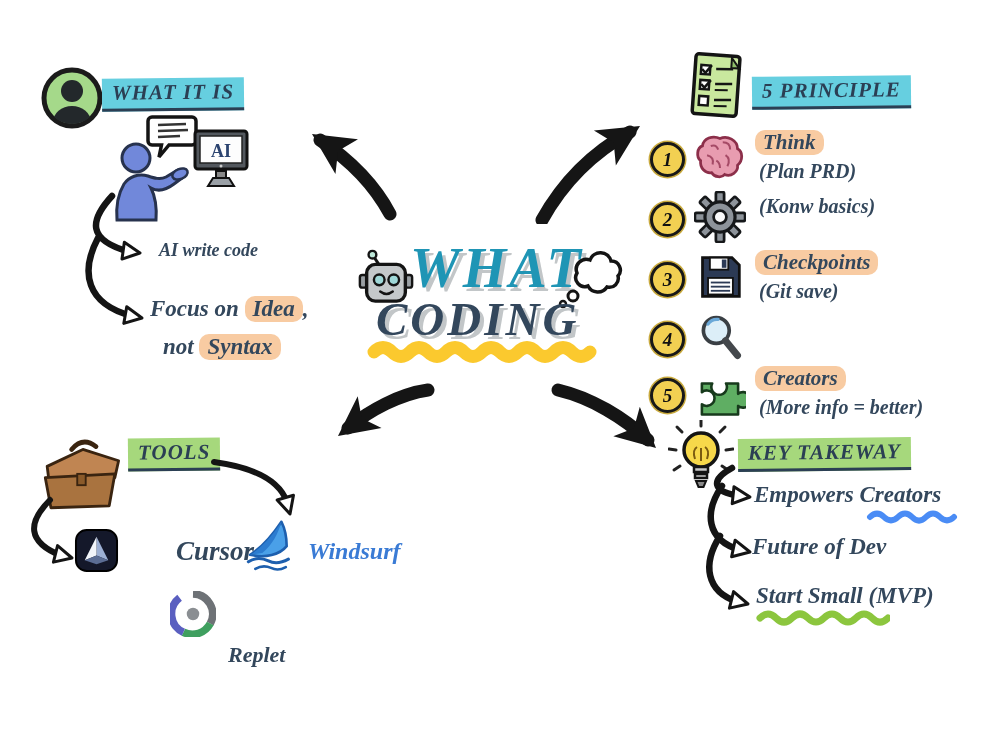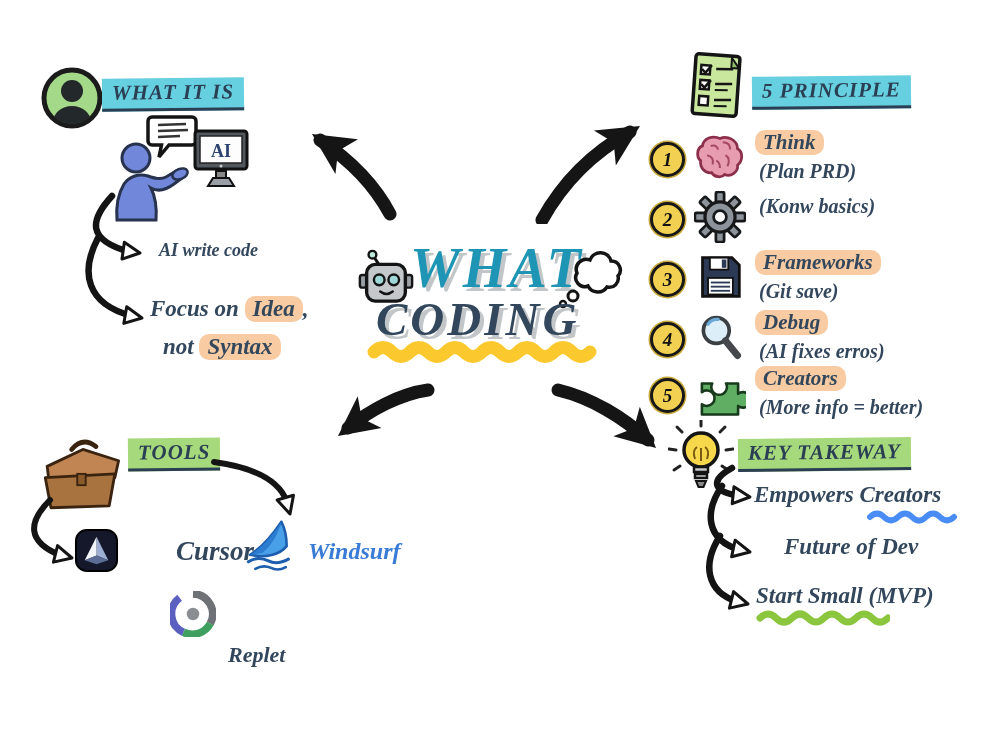--- a/index.html
+++ b/index.html
@@ -209,38 +209,34 @@
         <path d="M6 5 H38 L46 13 V47 H6 Z" fill="#2c3a55" stroke="#111" stroke-width="3"></path>
         <rect x="14" y="5" width="20" height="13" fill="#fff" stroke="#111" stroke-width="2"></rect>
         <rect x="27" y="7" width="5" height="9" fill="#2c3a55"></rect>
         <rect x="12" y="27" width="27" height="18" fill="#fff" stroke="#111" stroke-width="2"></rect>
         <line x1="15" y1="32" x2="36" y2="32" stroke="#2c3a55" stroke-width="2"></line>
         <line x1="15" y1="36.5" x2="36" y2="36.5" stroke="#2c3a55" stroke-width="2"></line>
         <line x1="15" y1="41" x2="36" y2="41" stroke="#2c3a55" stroke-width="2"></line>
       </svg>
     </span>
     <div>
-      <span class="pname"><span class="hl">Frameworks</span></span>
+      <span class="pname"><span class="hl">Checkpoints</span></span>
       <span class="psub">(Git save)</span>
     </div>
   </div>
 
   <div class="prow hand" style="top:310px;">
     <span class="numc" style="margin-top:12px;">4</span>
     <span class="picon">
       <svg width="48" height="50" viewBox="0 0 52 54">
         <circle cx="22" cy="20" r="14" fill="#dceef8" stroke="#3a3f44" stroke-width="4"></circle>
         <path d="M13 13 a12 12 0 0 1 11 -5" stroke="#6aa8d8" stroke-width="3.5" fill="none" stroke-linecap="round"></path>
         <line x1="32" y1="31" x2="45" y2="47" stroke="#44484c" stroke-width="7.5" stroke-linecap="round"></line>
       </svg>
     </span>
-    <div>
-      <span class="pname"><span class="hl">Debug</span></span>
-      <span class="psub">(AI fixes erros)</span>
-    </div>
   </div>
 
   <div class="prow hand" style="top:366px;">
     <span class="numc" style="margin-top:12px;">5</span>
     <span class="picon">
       <svg width="52" height="50" viewBox="0 0 58 58">
         <path d="M8 18 H20 A9 9 0 1 0 36 18 H50 V30 A9 9 0 1 1 50 44 V54 H8 V42 A9 9 0 1 0 8 28 Z" fill="#5fae63" stroke="#173a1c" stroke-width="3" stroke-linejoin="round"></path>
       </svg>
     </span>
     <div>
@@ -284,21 +280,21 @@
     </svg>
   </span>
 
   <span class="abs hand" style="left:754px;top:482px;font-size:23px;">Empowers Creators</span>
   <span class="abs" style="left:866px;top:508px;">
     <svg width="96" height="16" viewBox="0 0 96 16">
       <path d="M4 9 q7 -7 14 0 t14 0 t14 0 t14 0 t14 0 t14 0" stroke="#4a8cf5" stroke-width="6" fill="none" stroke-linecap="round"></path>
     </svg>
   </span>
 
-  <span class="abs hand" style="left:784px;top:534px;font-size:23px;">Future of Dev</span>
+  <span class="abs hand" style="left:752px;top:534px;font-size:23px;">Future of Dev</span>
 
   <span class="abs hand" style="left:756px;top:583px;font-size:23px;">Start Small (MVP)</span>
   <span class="abs" style="left:756px;top:608px;">
     <svg width="134" height="18" viewBox="0 0 134 18">
       <path d="M4 10 q8 -8 16 0 t16 0 t16 0 t16 0 t16 0 t16 0 t16 0 t16 0" stroke="#8cc63e" stroke-width="7" fill="none" stroke-linecap="round"></path>
     </svg>
   </span>
 
   <span class="abs" style="left:34px;top:432px;">
     <svg width="94" height="80" viewBox="0 0 100 84">

